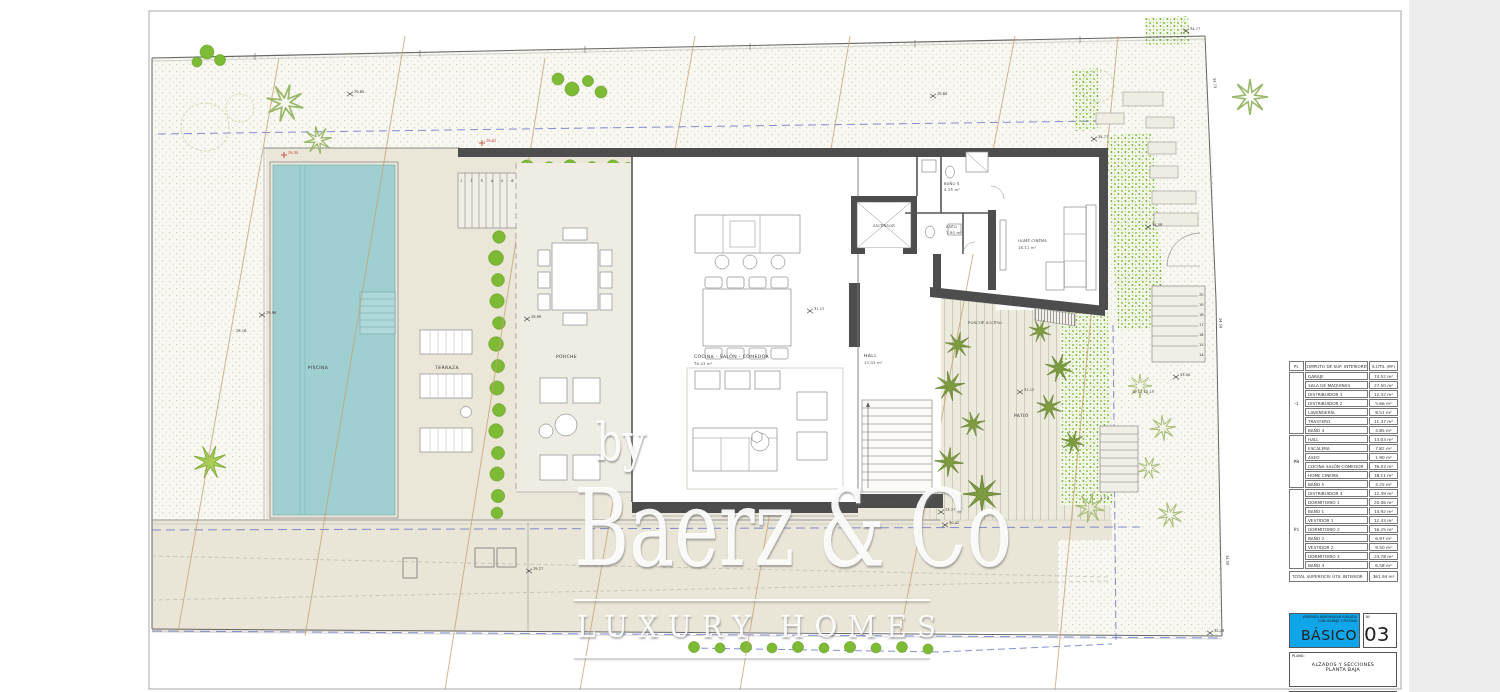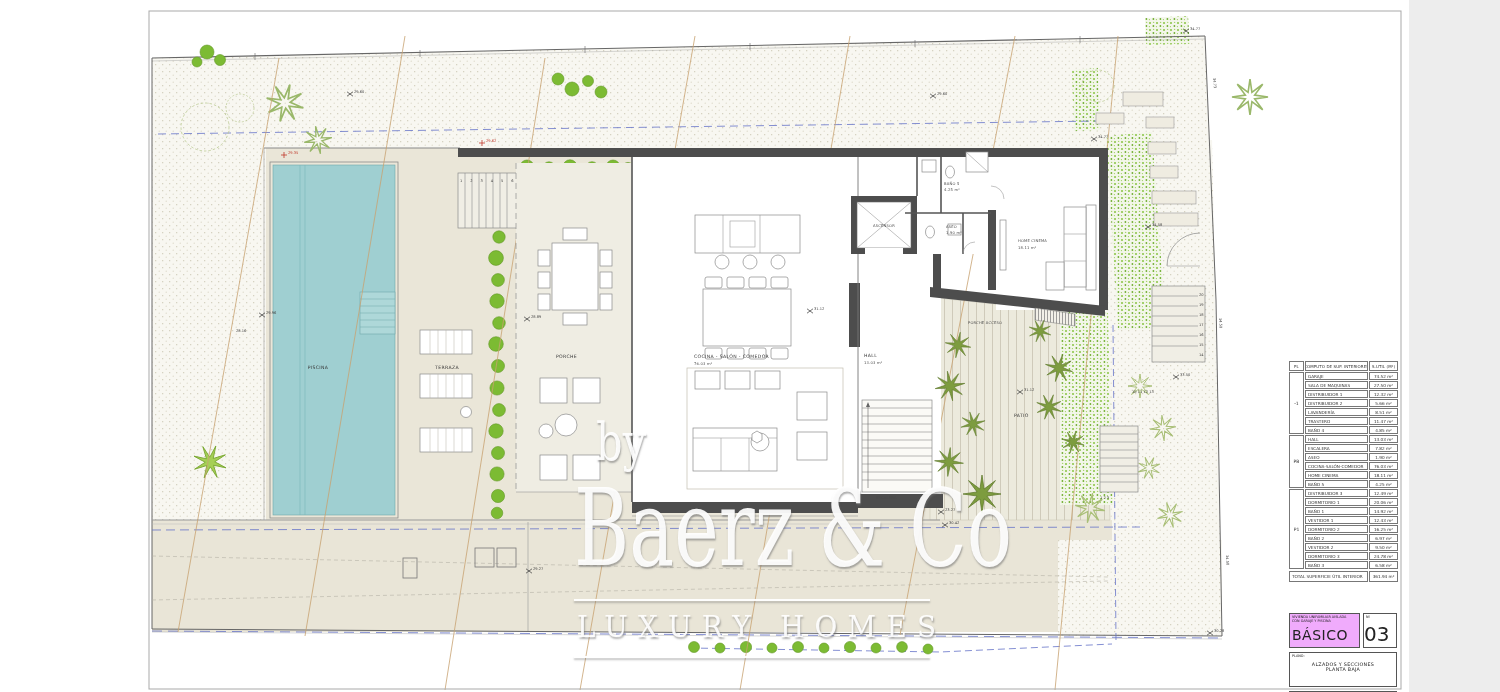--- a/index.html
+++ b/index.html
@@ -31,21 +31,21 @@
   .arow{display:flex;gap:1px;height:8px;flex:none;}
   .aname{flex:1;border:1px solid #777;background:#fff;display:flex;align-items:center;
          padding-left:2px;font-size:4.2px;white-space:nowrap;overflow:hidden;}
   .aval{width:27px;flex:none;border:1px solid #777;background:#fff;display:flex;align-items:center;
         justify-content:center;font-size:4.2px;white-space:nowrap;}
   .atotal{display:flex;gap:1px;margin-top:2px;height:11px;}
   .atotal .aname{font-size:4.2px;} .atotal .aval{font-size:4.2px;}
   
   .tblock{position:absolute;left:1289px;top:613px;width:108px;color:#222;}
   .trow1{display:flex;gap:3px;height:35px;}
-  .proj{flex:1;border:1px solid #555;background:#f0abfc;padding:1px 2px;overflow:hidden;}
+  .proj{flex:1;border:1px solid #555;background:#0ea5e9;padding:1px 2px;overflow:hidden;text-align:right;}
   .proj .tiny{font-size:3.4px;line-height:1.25;white-space:nowrap;}
   .phase{font-size:14px;letter-spacing:.5px;margin-top:3px;font-family:"DejaVu Sans",sans-serif;}
   .numbox{width:32px;flex:none;border:1px solid #555;background:#fff;position:relative;}
   .numbox .tiny{position:absolute;left:2px;top:1px;font-size:3.4px;}
   .numbox .big{position:absolute;left:0;right:0;top:8px;text-align:left;font-size:20px;}
   .planobox{border:1px solid #555;background:#fff;margin-top:4px;height:31px;padding:1px 2px;overflow:hidden;}
   .planobox .tiny{font-size:3.4px;}
   .planobox .pl1{font-size:4.8px;text-align:center;margin-top:4px;letter-spacing:.3px;}
   .planobox .pl2{font-size:4.8px;text-align:center;letter-spacing:.3px;}
   .sitbox{border:1px solid #555;background:#fff;margin-top:4px;height:12px;padding:1px 2px;}

